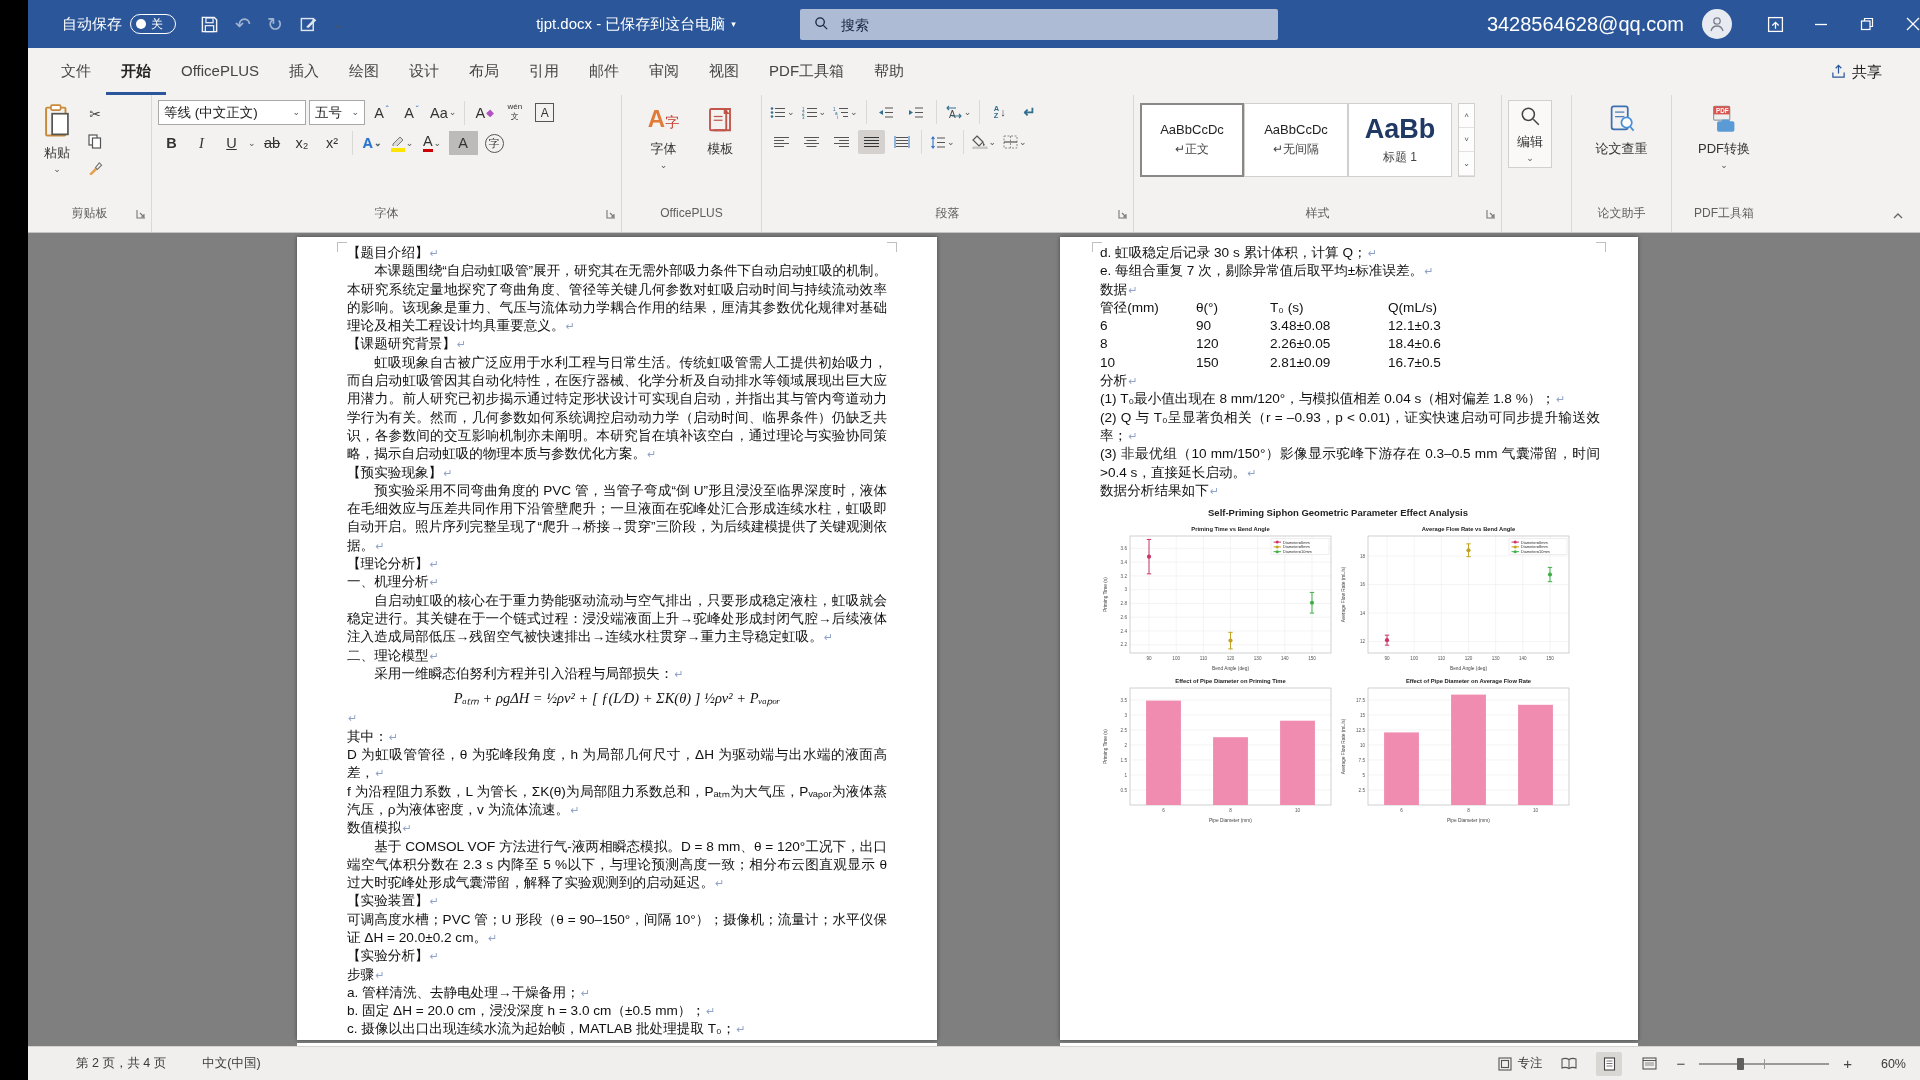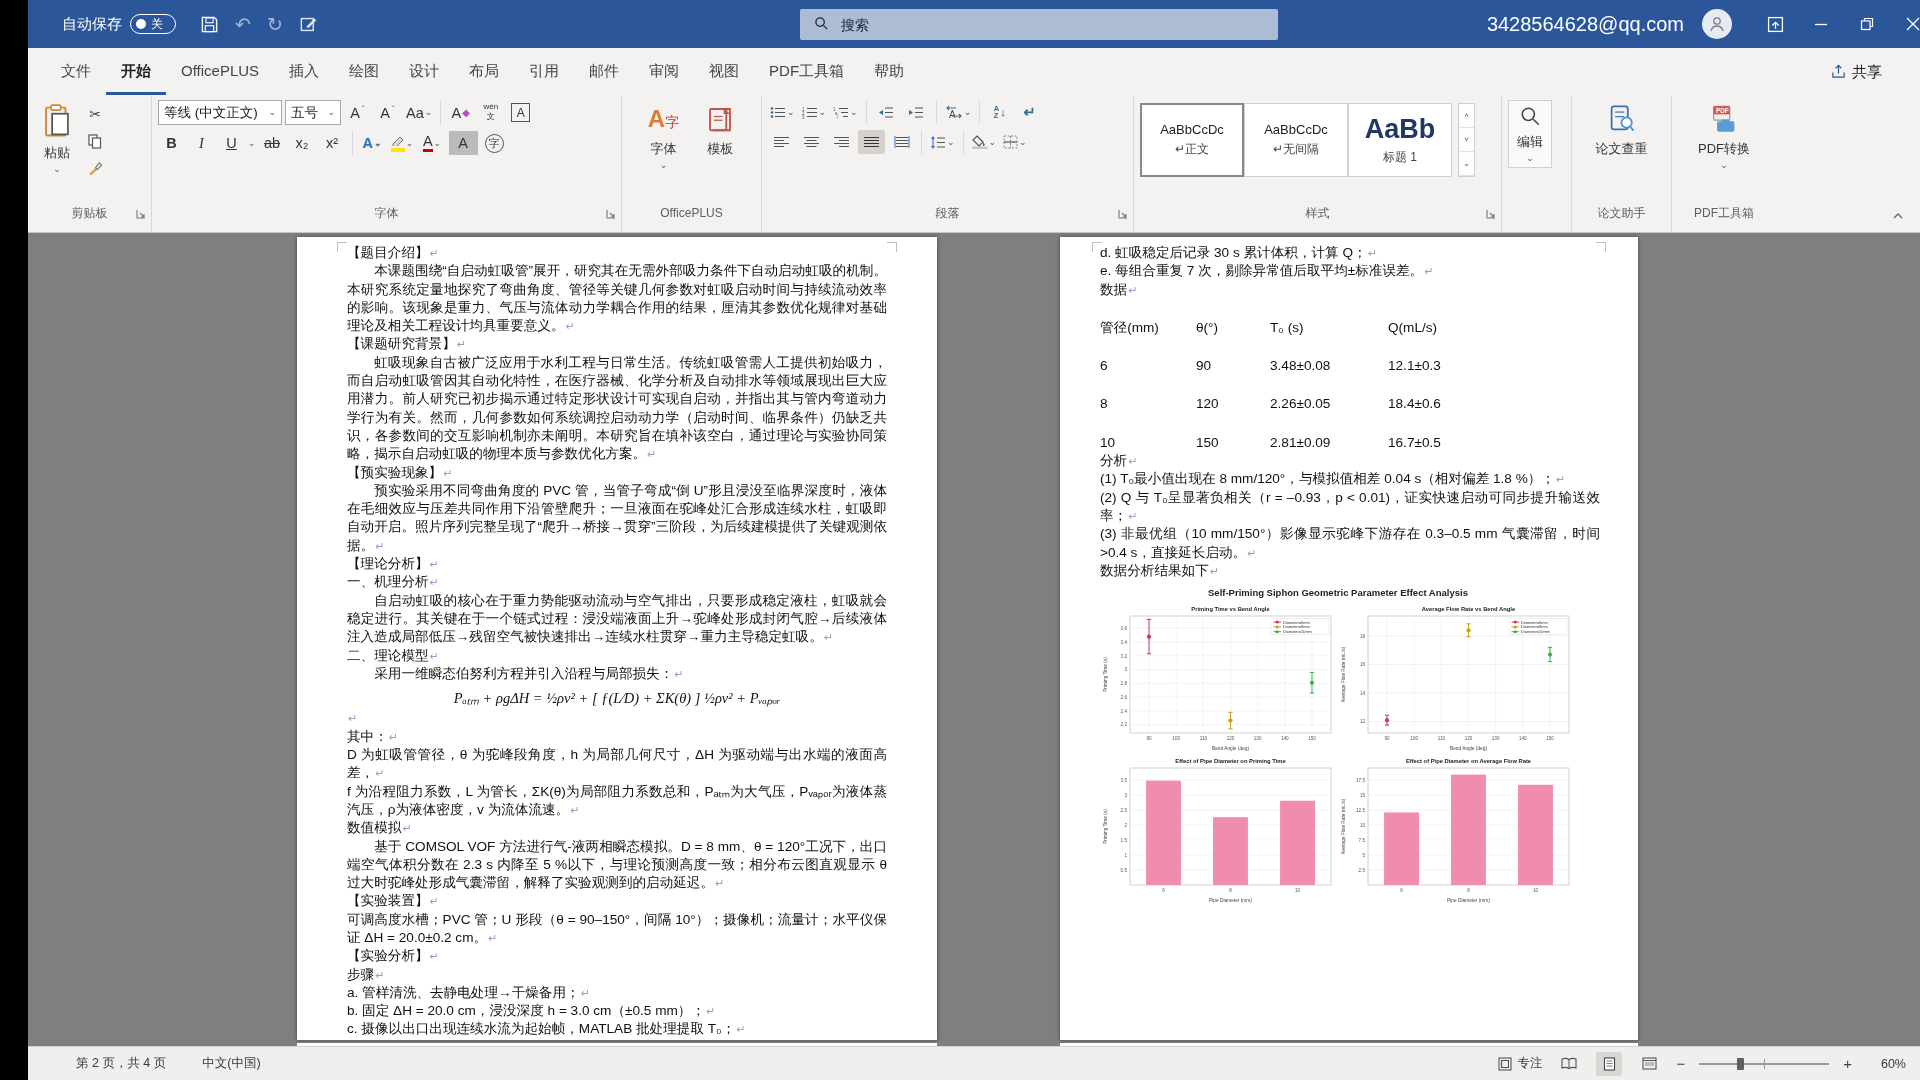--- a/index.html
+++ b/index.html
@@ -71,21 +71,21 @@
   .sliver{position:absolute;background:#fff;height:4px;bottom:0;}
   .pagetext{position:absolute;top:7px;font-size:13.6px;line-height:18.3px;color:#111;text-align:justify;}
   .pl-text{left:50px;width:540px;}
   .pr-text{left:40px;width:500px;}
   .para{min-height:18.3px;}
   .para.b{text-indent:2em;}
   .para.formula{text-align:center;font-family:"Liberation Serif",serif;font-style:italic;font-size:14.5px;padding:6px 0 2px 0;}
   .pmark{color:#8fa3c8;font-size:11px;margin-left:1px;}
   .uline{}
   .dtable{display:grid;grid-template-columns:96px 74px 118px 130px;}
-  .dtable div{line-height:18.3px;white-space:nowrap;margin-top:20px;}
+  .dtable div{line-height:18.3px;white-space:nowrap;}
   .cm{position:absolute;width:9px;height:9px;}
   .cm.tl{border-left:1.5px solid #bfbfbf;border-top:1.5px solid #bfbfbf;}
   .cm.tr{border-right:1.5px solid #bfbfbf;border-top:1.5px solid #bfbfbf;}
   
   .figure{margin-top:4px;width:476px;}
   .figtitle{text-align:center;font-size:9.5px;font-weight:bold;color:#222;margin-bottom:1px;font-family:"Liberation Sans",sans-serif;}
   .figgrid{display:grid;grid-template-columns:236px 236px;gap:2px;}
   
   .statusbar{position:absolute;left:0;right:0;bottom:0;height:33px;background:#f1efed;border-top:1px solid #d5d3d0;z-index:40;display:flex;align-items:center;font-size:12.5px;color:#3b3a39;}
   .sb-left{display:flex;gap:36px;margin-left:76px;}
@@ -123,20 +123,24 @@
       <span class="ic">↻</span>
       <span class="ic" style="opacity:.85">
         <svg width="19" height="19" viewBox="0 0 16 16">
             <rect x="2" y="3" width="10" height="10" fill="none" stroke="#fff" stroke-width="1.2"></rect>
             <path d="M6 10l7-7 1.5 1.5L8 11z" fill="#fff"></path>
           </svg>
       </span>
       <span class="ic chev" style="opacity:.9;font-size:11px">⌄</span>
     </div>
   </div>
+  <div class="tb-title">
+    <span>tjpt.docx - 已保存到这台电脑</span>
+    <span class="chev" style="color:#fff">▾</span>
+  </div>
   <div class="searchbox">
     <span>
       <svg width="15" height="15" viewBox="0 0 16 16">
           <circle cx="6.5" cy="6.5" r="4.5" fill="none" stroke="#16243f" stroke-width="1.4"></circle>
           <line x1="10" y1="10" x2="14" y2="14" stroke="#16243f" stroke-width="1.4"></line>
         </svg>
     </span>
     <input readonly="" placeholder="搜索" style="">
   </div>
   <div class="tb-right">
@@ -242,21 +246,21 @@
           <path d="M1 1v8h8" fill="none" stroke="#777" stroke-width="1.1"></path>
           <path d="M4 4l4 4M8 5v3h-3" fill="none" stroke="#777" stroke-width="1.1"></path>
         </svg>
     </span>
   </div>
 
   <div class="grp" style="width:470px">
     <div class="grp-body">
       <div class="frow">
         <div class="rowline">
-          <div class="combo" style="width:124px">
+          <div class="combo" style="width:148px">
             <span>等线 (中文正文)</span>
               <span class="chev">⌄</span>
           </div>
           <div class="combo" style="width:56px">
             <span>五号</span>
               <span class="chev">⌄</span>
           </div>
           <span class="btn">
               <span>A</span>
               <span class="supmark">ˆ</span>

